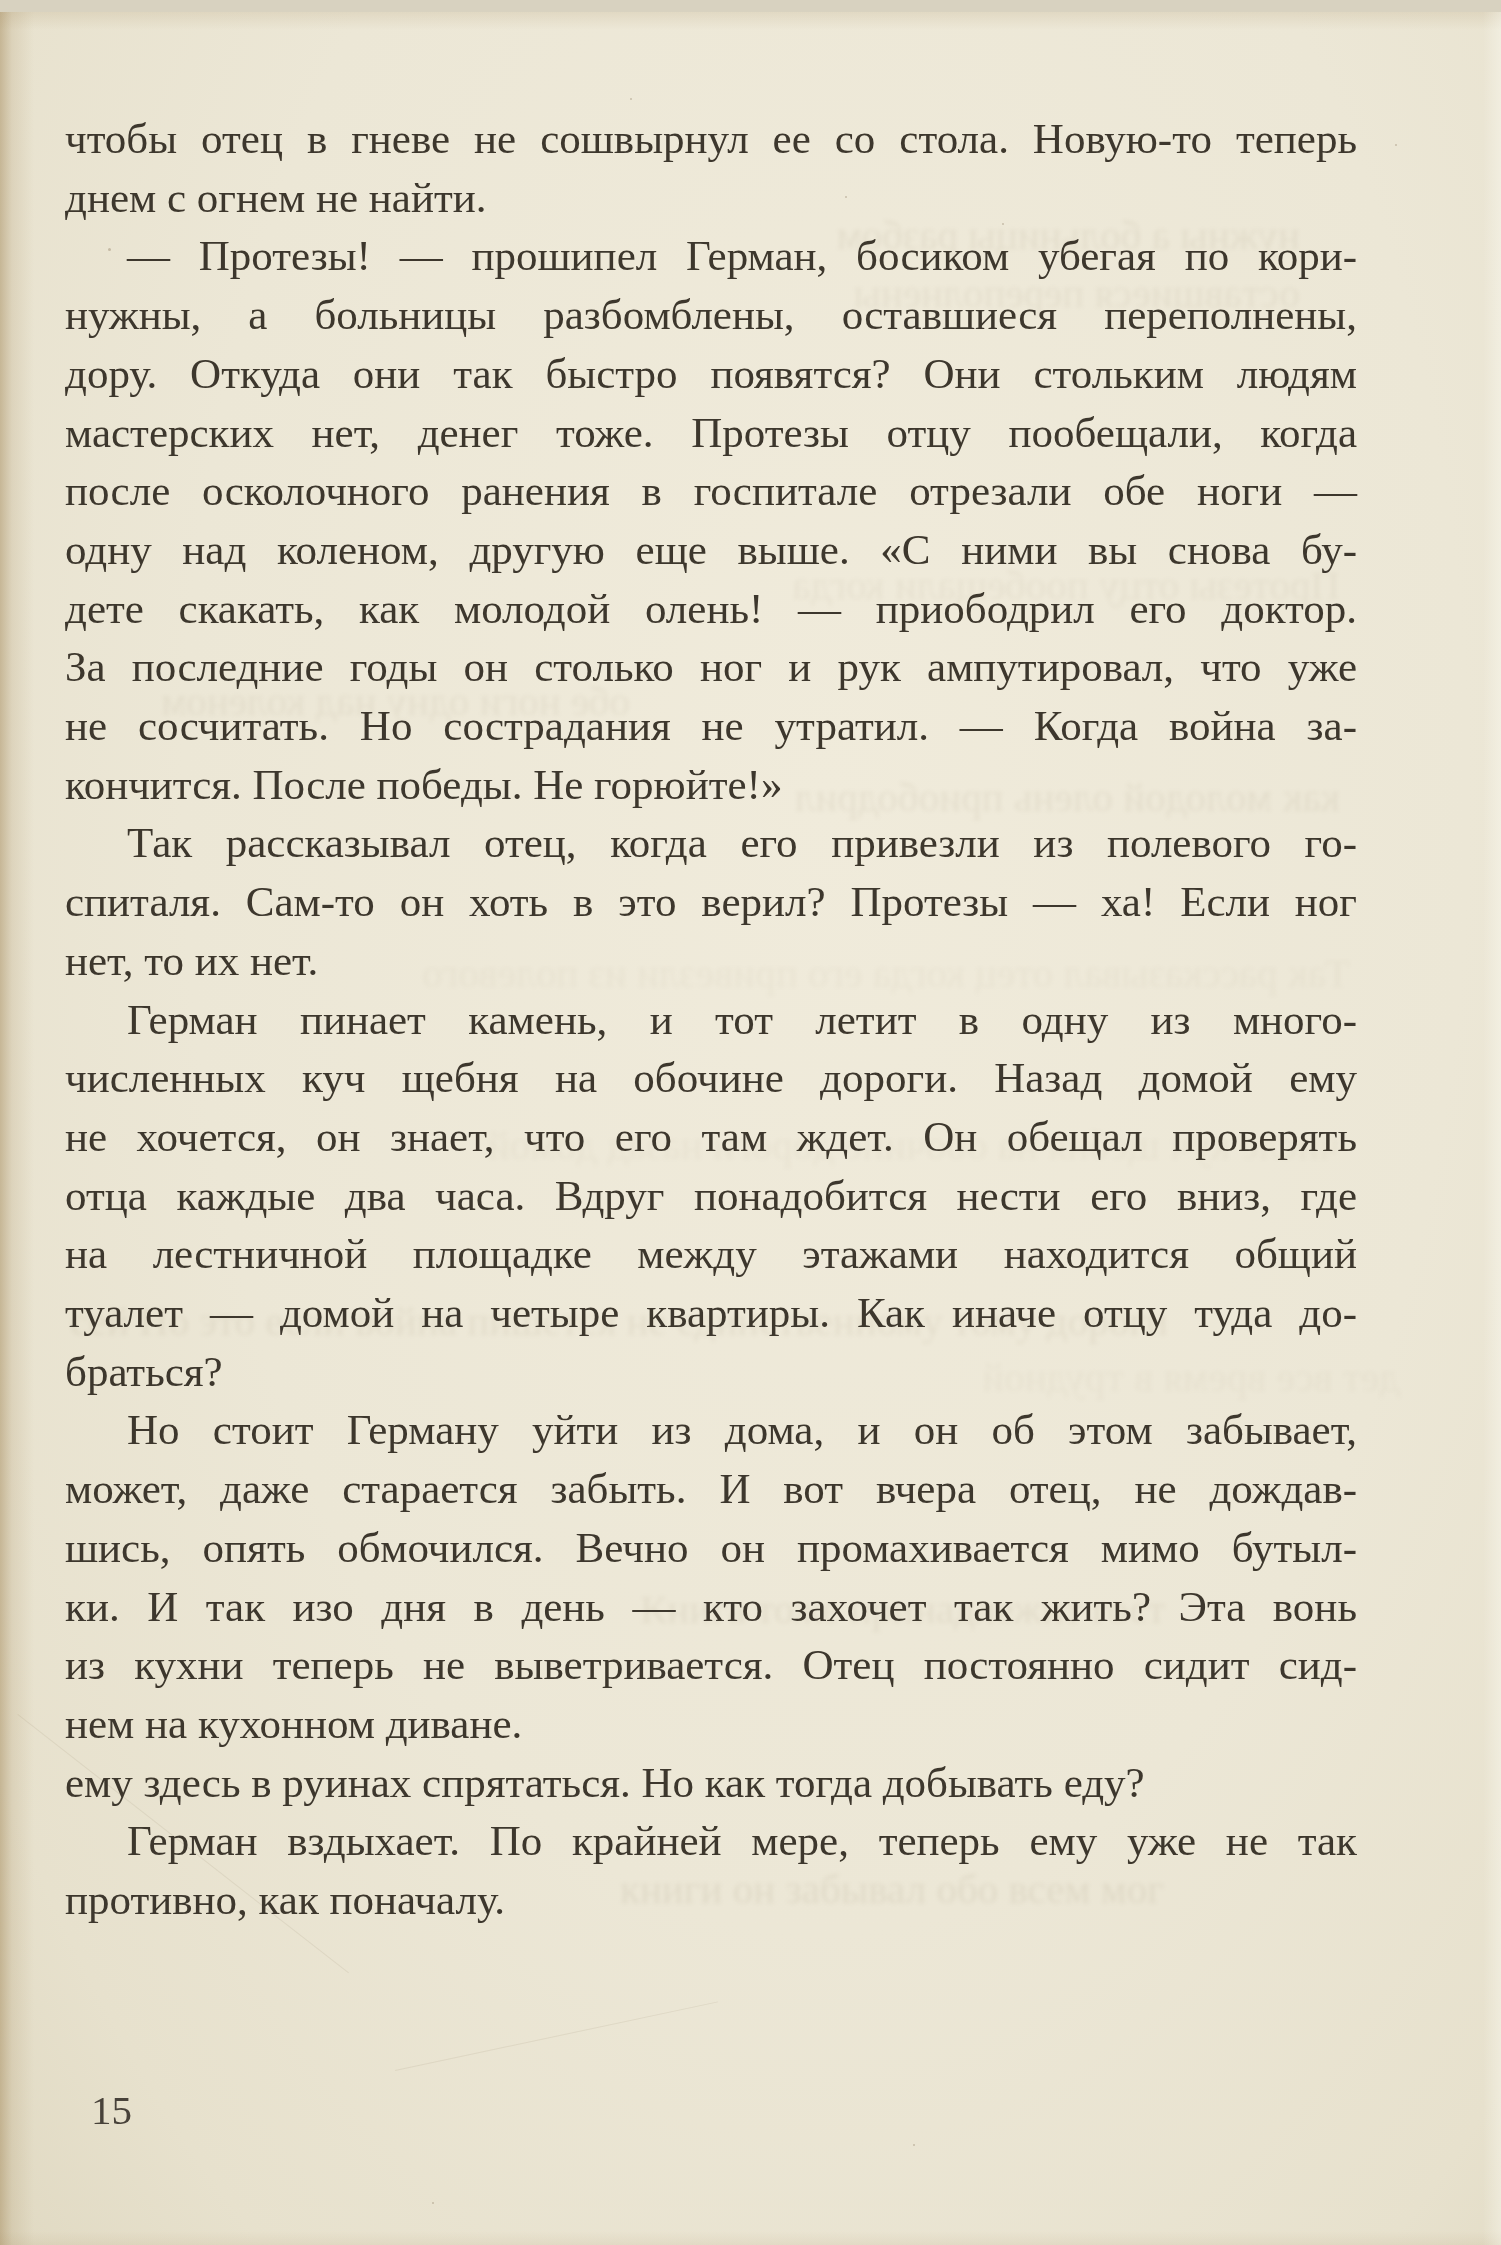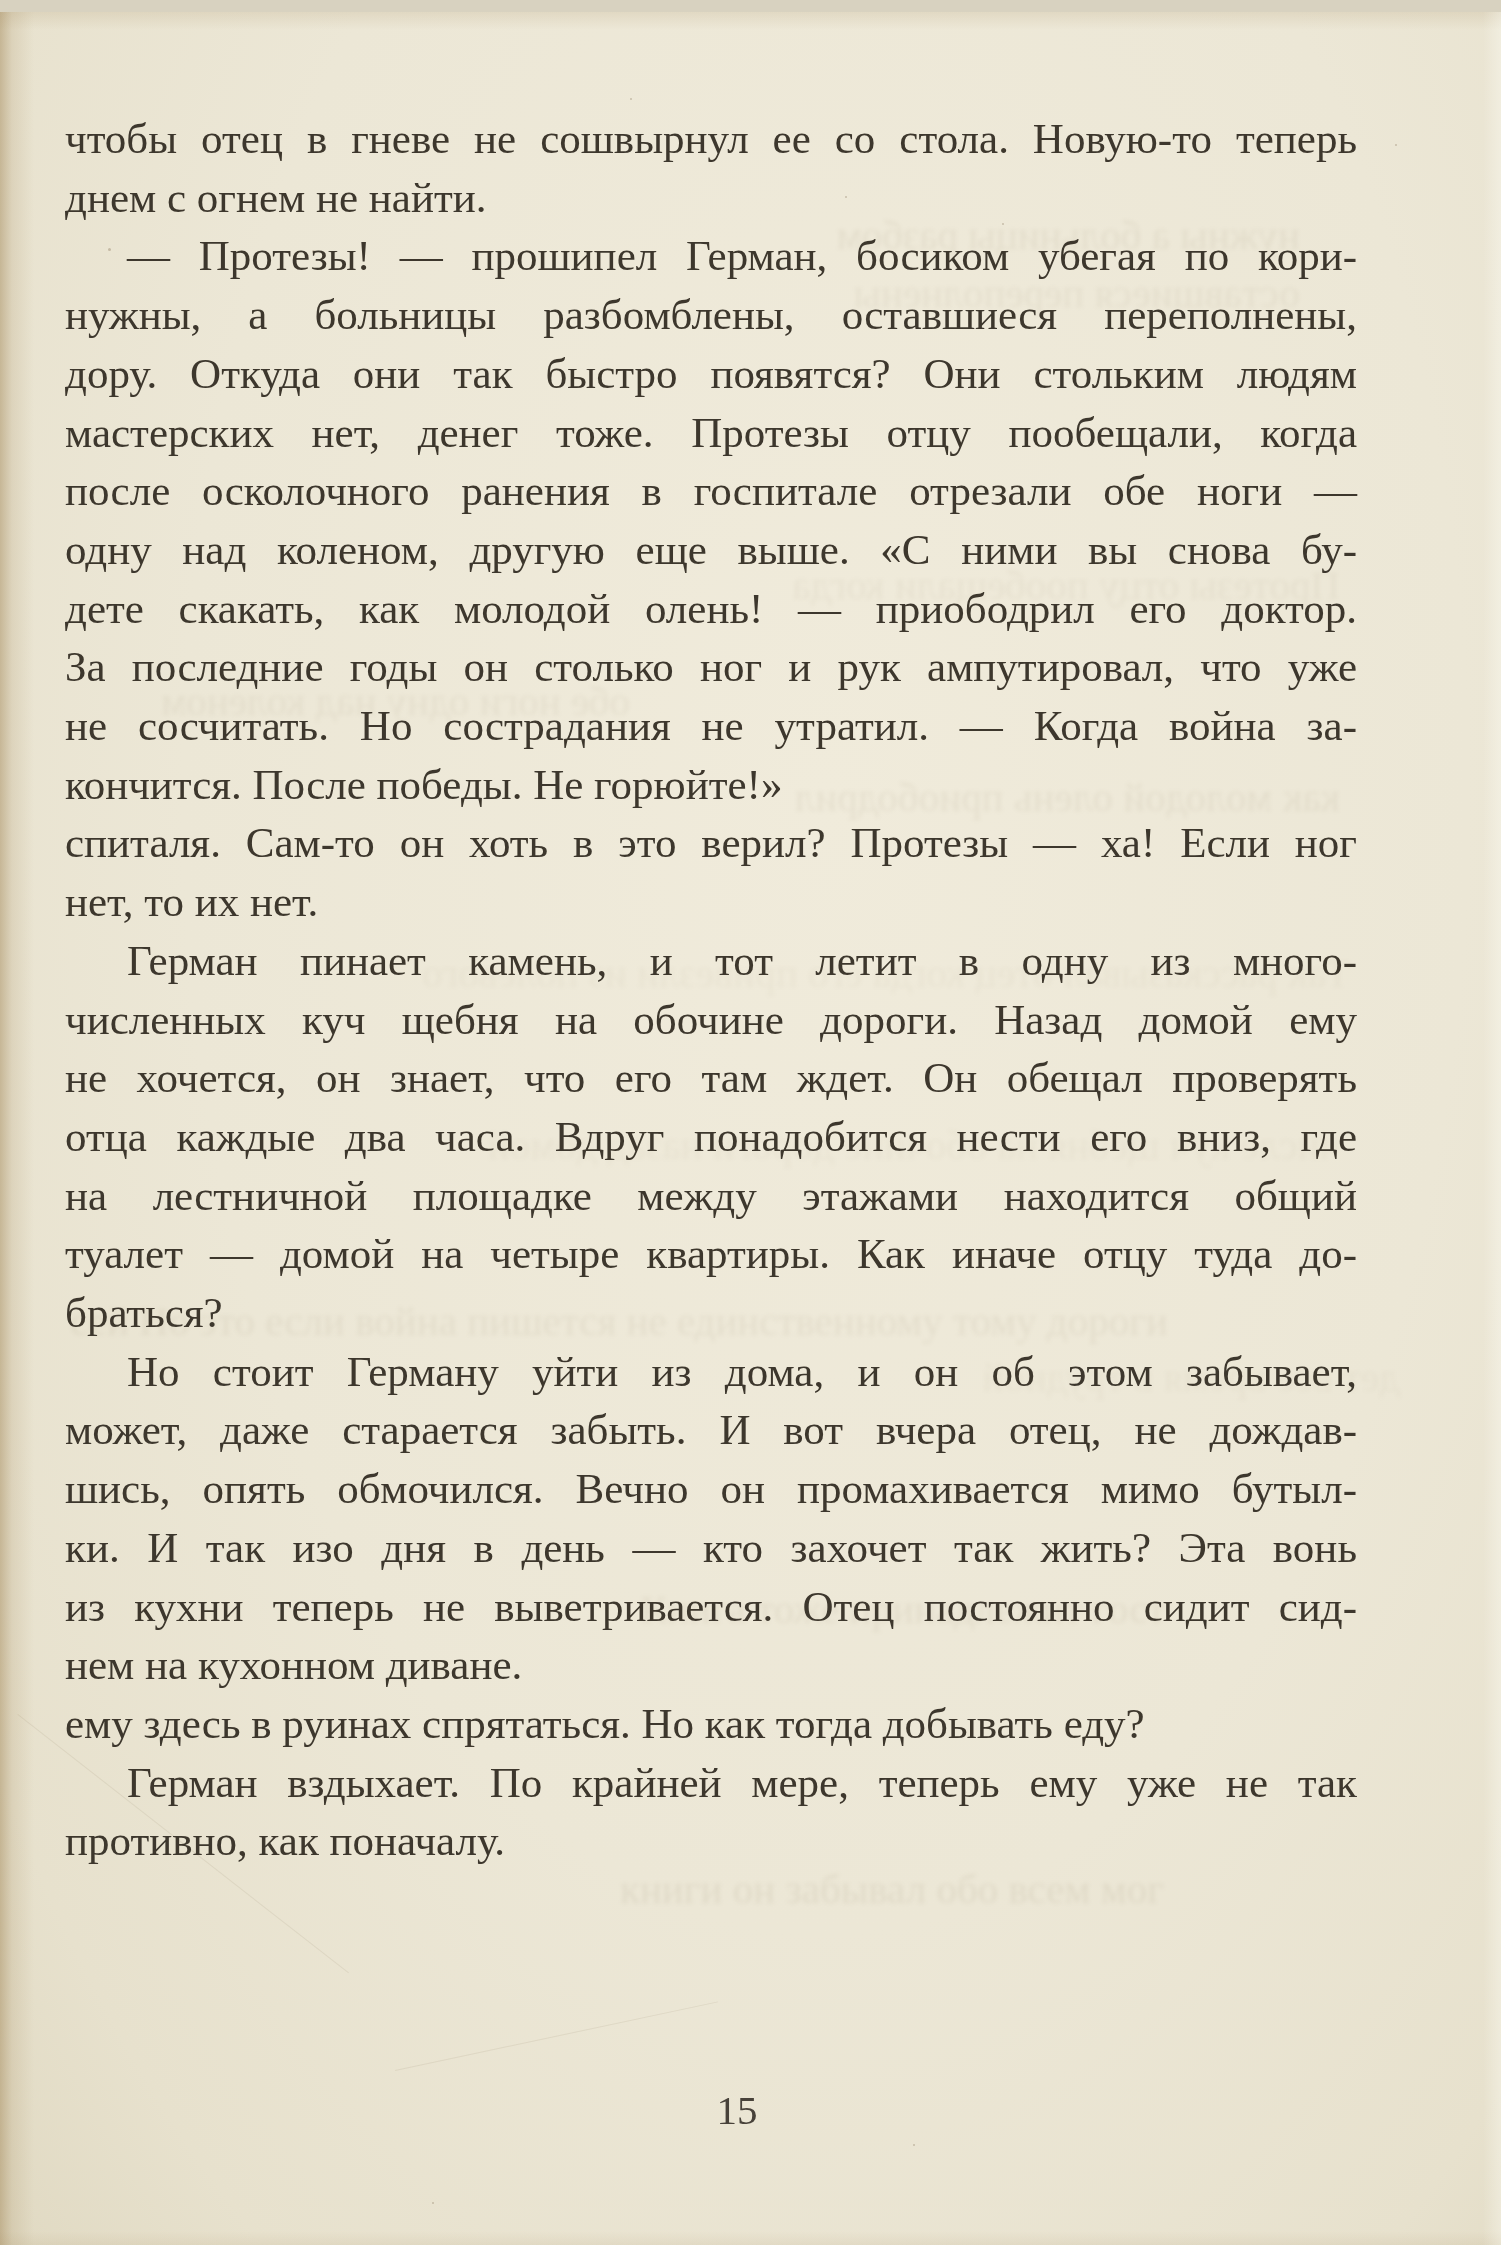--- a/index.html
+++ b/index.html
@@ -44,21 +44,20 @@
   .line{
     text-align:justify;
     text-align-last:justify;
     min-height:58.7px;
   }
   .line.parlast{text-align-last:left;}
   .line.ind{text-indent:62px;}
 
   .page-number{
     position:absolute;left:65px;top:2074px;width:1292px;
-    text-align:center;
     font-size:41px;color:#48423a;
     transform:translateX(26px);
   }
   .speck{position:absolute;border-radius:50%;background:rgba(130,110,80,0.35);}
 </style>
 </head>
 <body>
 
 <div class="page">
   <div class="ghost-layer" id="ghost-layer">
@@ -91,20 +90,21 @@
       <div class="line ind">— Протезы! — прошипел Герман, босиком убегая по кори-</div>
       <div class="line">нужны, а больницы разбомблены, оставшиеся переполнены,</div>
       <div class="line">дору. Откуда они так быстро появятся? Они стольким людям</div>
       <div class="line">мастерских нет, денег тоже. Протезы отцу пообещали, когда</div>
       <div class="line">после осколочного ранения в госпитале отрезали обе ноги —</div>
       <div class="line">одну над коленом, другую еще выше. «С ними вы снова бу-</div>
       <div class="line">дете скакать, как молодой олень! — приободрил его доктор.</div>
       <div class="line">За последние годы он столько ног и рук ампутировал, что уже</div>
       <div class="line">не сосчитать. Но сострадания не утратил. — Когда война за-</div>
       <div class="line parlast">кончится. После победы. Не горюйте!»</div>
+      <div class="line ind">Так рассказывал отец, когда его привезли из полевого го-</div>
       <div class="line">спиталя. Сам-то он хоть в это верил? Протезы — ха! Если ног</div>
       <div class="line parlast">нет, то их нет.</div>
       <div class="line ind">Герман пинает камень, и тот летит в одну из много-</div>
       <div class="line">численных куч щебня на обочине дороги. Назад домой ему</div>
       <div class="line">не хочется, он знает, что его там ждет. Он обещал проверять</div>
       <div class="line">отца каждые два часа. Вдруг понадобится нести его вниз, где</div>
       <div class="line">на лестничной площадке между этажами находится общий</div>
       <div class="line">туалет — домой на четыре квартиры. Как иначе отцу туда до-</div>
       <div class="line parlast">браться?</div>
       <div class="line ind">Но стоит Герману уйти из дома, и он об этом забывает,</div>

